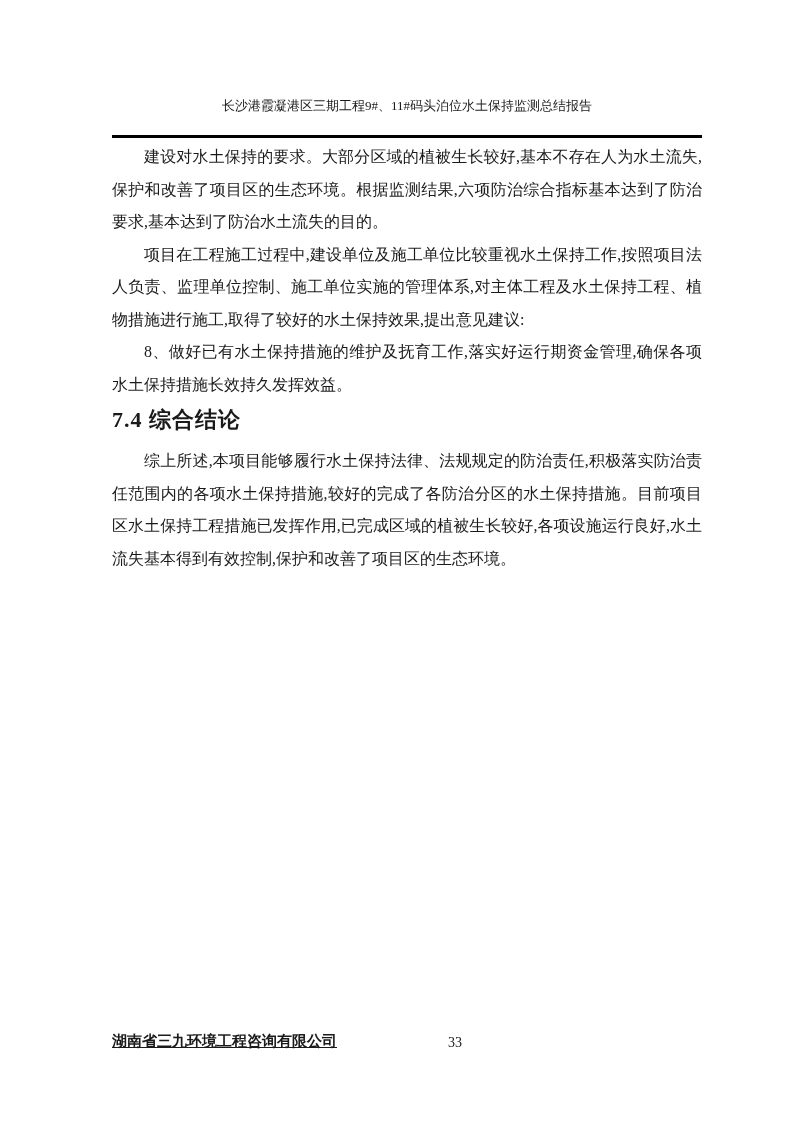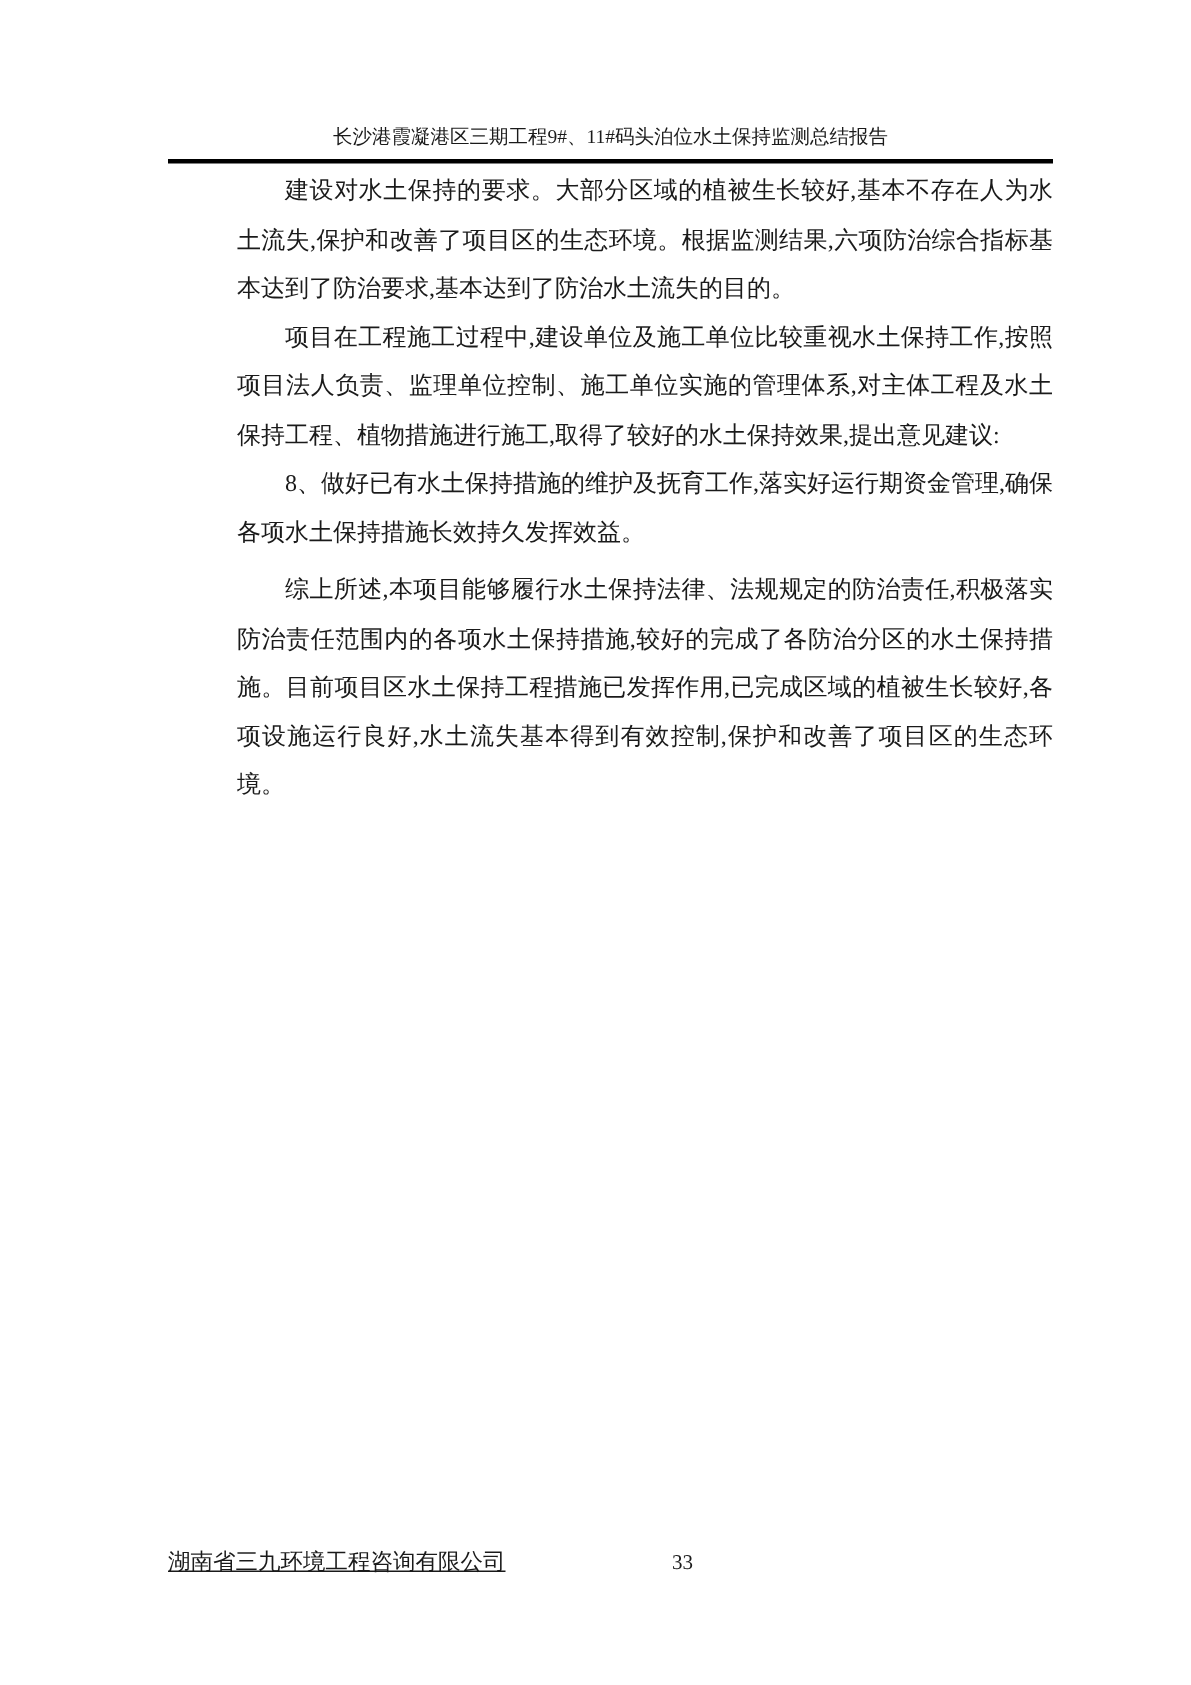--- a/index.html
+++ b/index.html
@@ -15,27 +15,27 @@
     color: #1a1a1a;
     font-family: "Liberation Serif", "DejaVu Serif", serif;
     overflow: hidden;
     box-sizing: border-box;
     padding: 82px 92px 0 112px;
   }
   .doc-header {
     text-align: center;
     font-size: 13px;
     line-height: 17px;
-    padding-bottom: 7px;
+    padding-bottom: 21px;
     border-bottom: 3px solid #000000;
     white-space: nowrap;
+    margin-top: 15px;
   }
   .doc-body {
     margin-top: 3px;
-    margin-left: 46px;
   }
   .para {
     margin: 0;
     font-size: 16px;
     line-height: 32.5px;
     text-align: justify;
     text-indent: 32px;
     word-break: break-all;
   }
   .sub-heading {
@@ -53,21 +53,21 @@
     letter-spacing: 1px;
   }
   .para-spaced {
     margin-top: 6px;
   }
   .doc-footer-company {
     position: absolute;
     left: 112px;
     top: 1032px;
     font-size: 15px;
-    font-weight: normal;
+    font-weight: bold;
     text-decoration: underline;
     white-space: nowrap;
   }
   .doc-footer-pagenum {
     position: absolute;
     left: 448px;
     top: 1035px;
     font-size: 14px;
   }
 </style>
@@ -81,20 +81,21 @@
   <div class="doc-body">
 
     <p class="para">建设对水土保持的要求。大部分区域的植被生长较好,基本不存在人为水土流失,保护和改善了项目区的生态环境。根据监测结果,六项防治综合指标基本达到了防治要求,基本达到了防治水土流失的目的。</p>
 
 
     <p class="para">项目在工程施工过程中,建设单位及施工单位比较重视水土保持工作,按照项目法人负责、监理单位控制、施工单位实施的管理体系,对主体工程及水土保持工程、植物措施进行施工,取得了较好的水土保持效果,提出意见建议:</p>
 
 
     <p class="para">8、做好已有水土保持措施的维护及抚育工作,落实好运行期资金管理,确保各项水土保持措施长效持久发挥效益。</p>
 
+    <h2 class="main-heading">7.4 综合结论</h2>
 
 
     <p class="para para-spaced">综上所述,本项目能够履行水土保持法律、法规规定的防治责任,积极落实防治责任范围内的各项水土保持措施,较好的完成了各防治分区的水土保持措施。目前项目区水土保持工程措施已发挥作用,已完成区域的植被生长较好,各项设施运行良好,水土流失基本得到有效控制,保护和改善了项目区的生态环境。</p>
 
   </div>
 
   <div class="doc-footer-company">湖南省三九环境工程咨询有限公司</div>
 
   <div class="doc-footer-pagenum">33</div>
 

